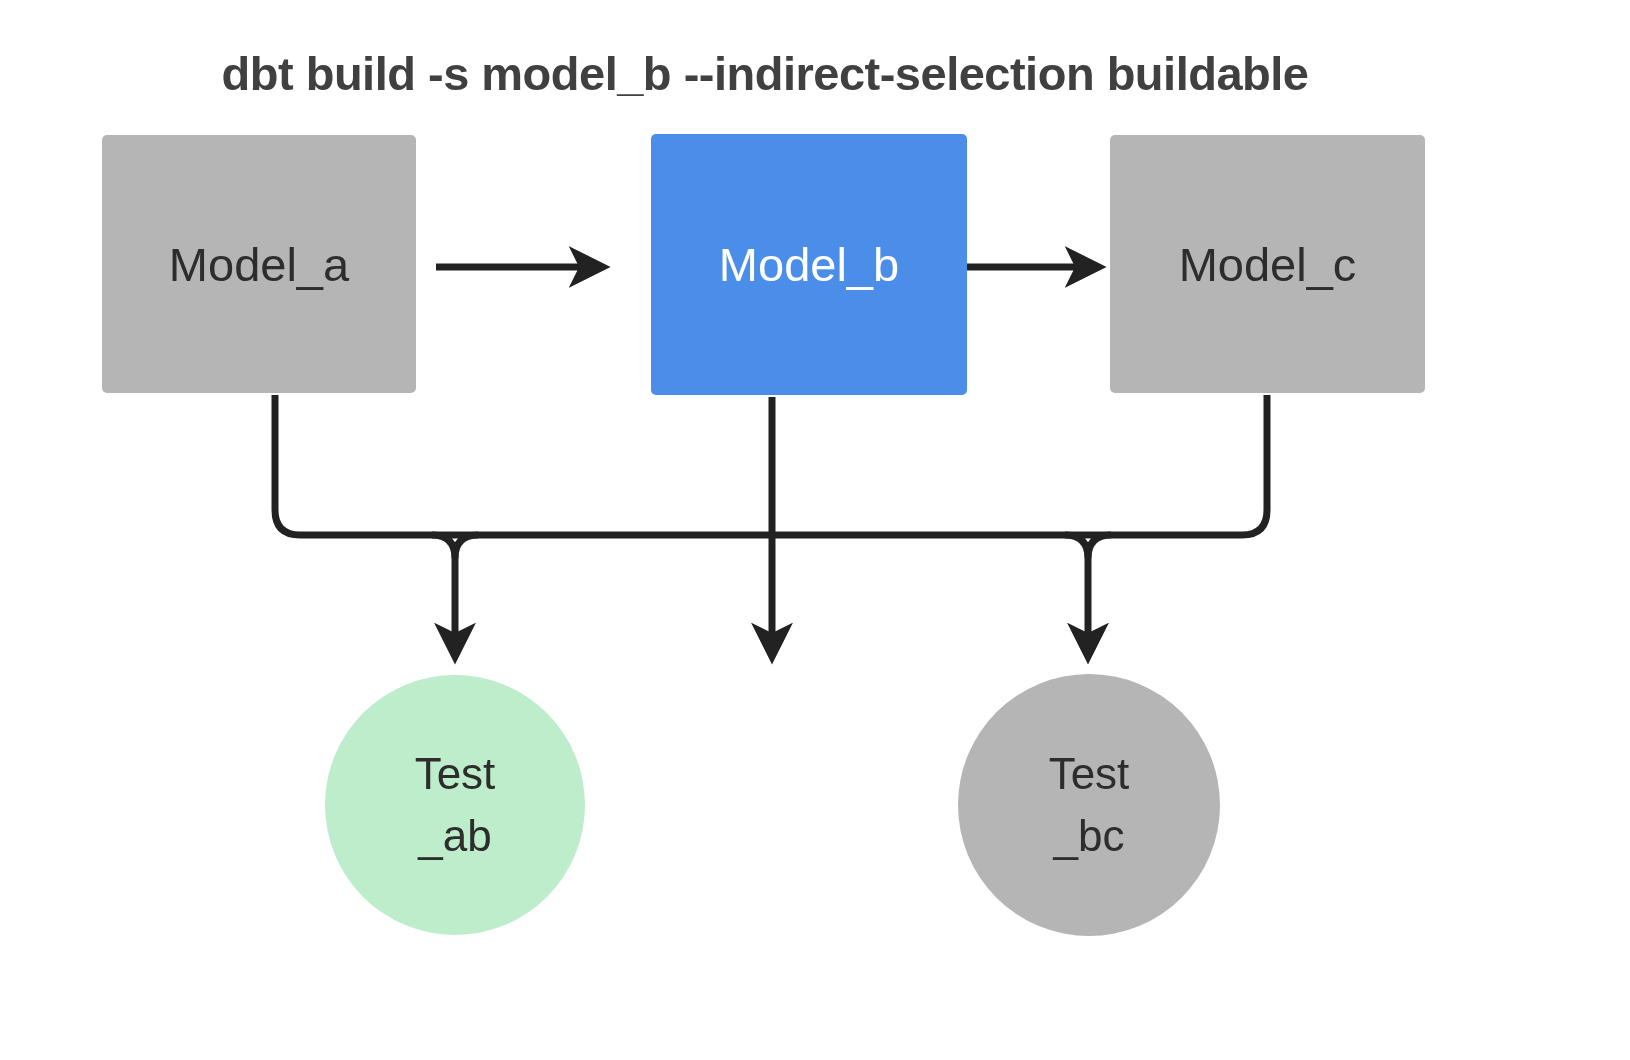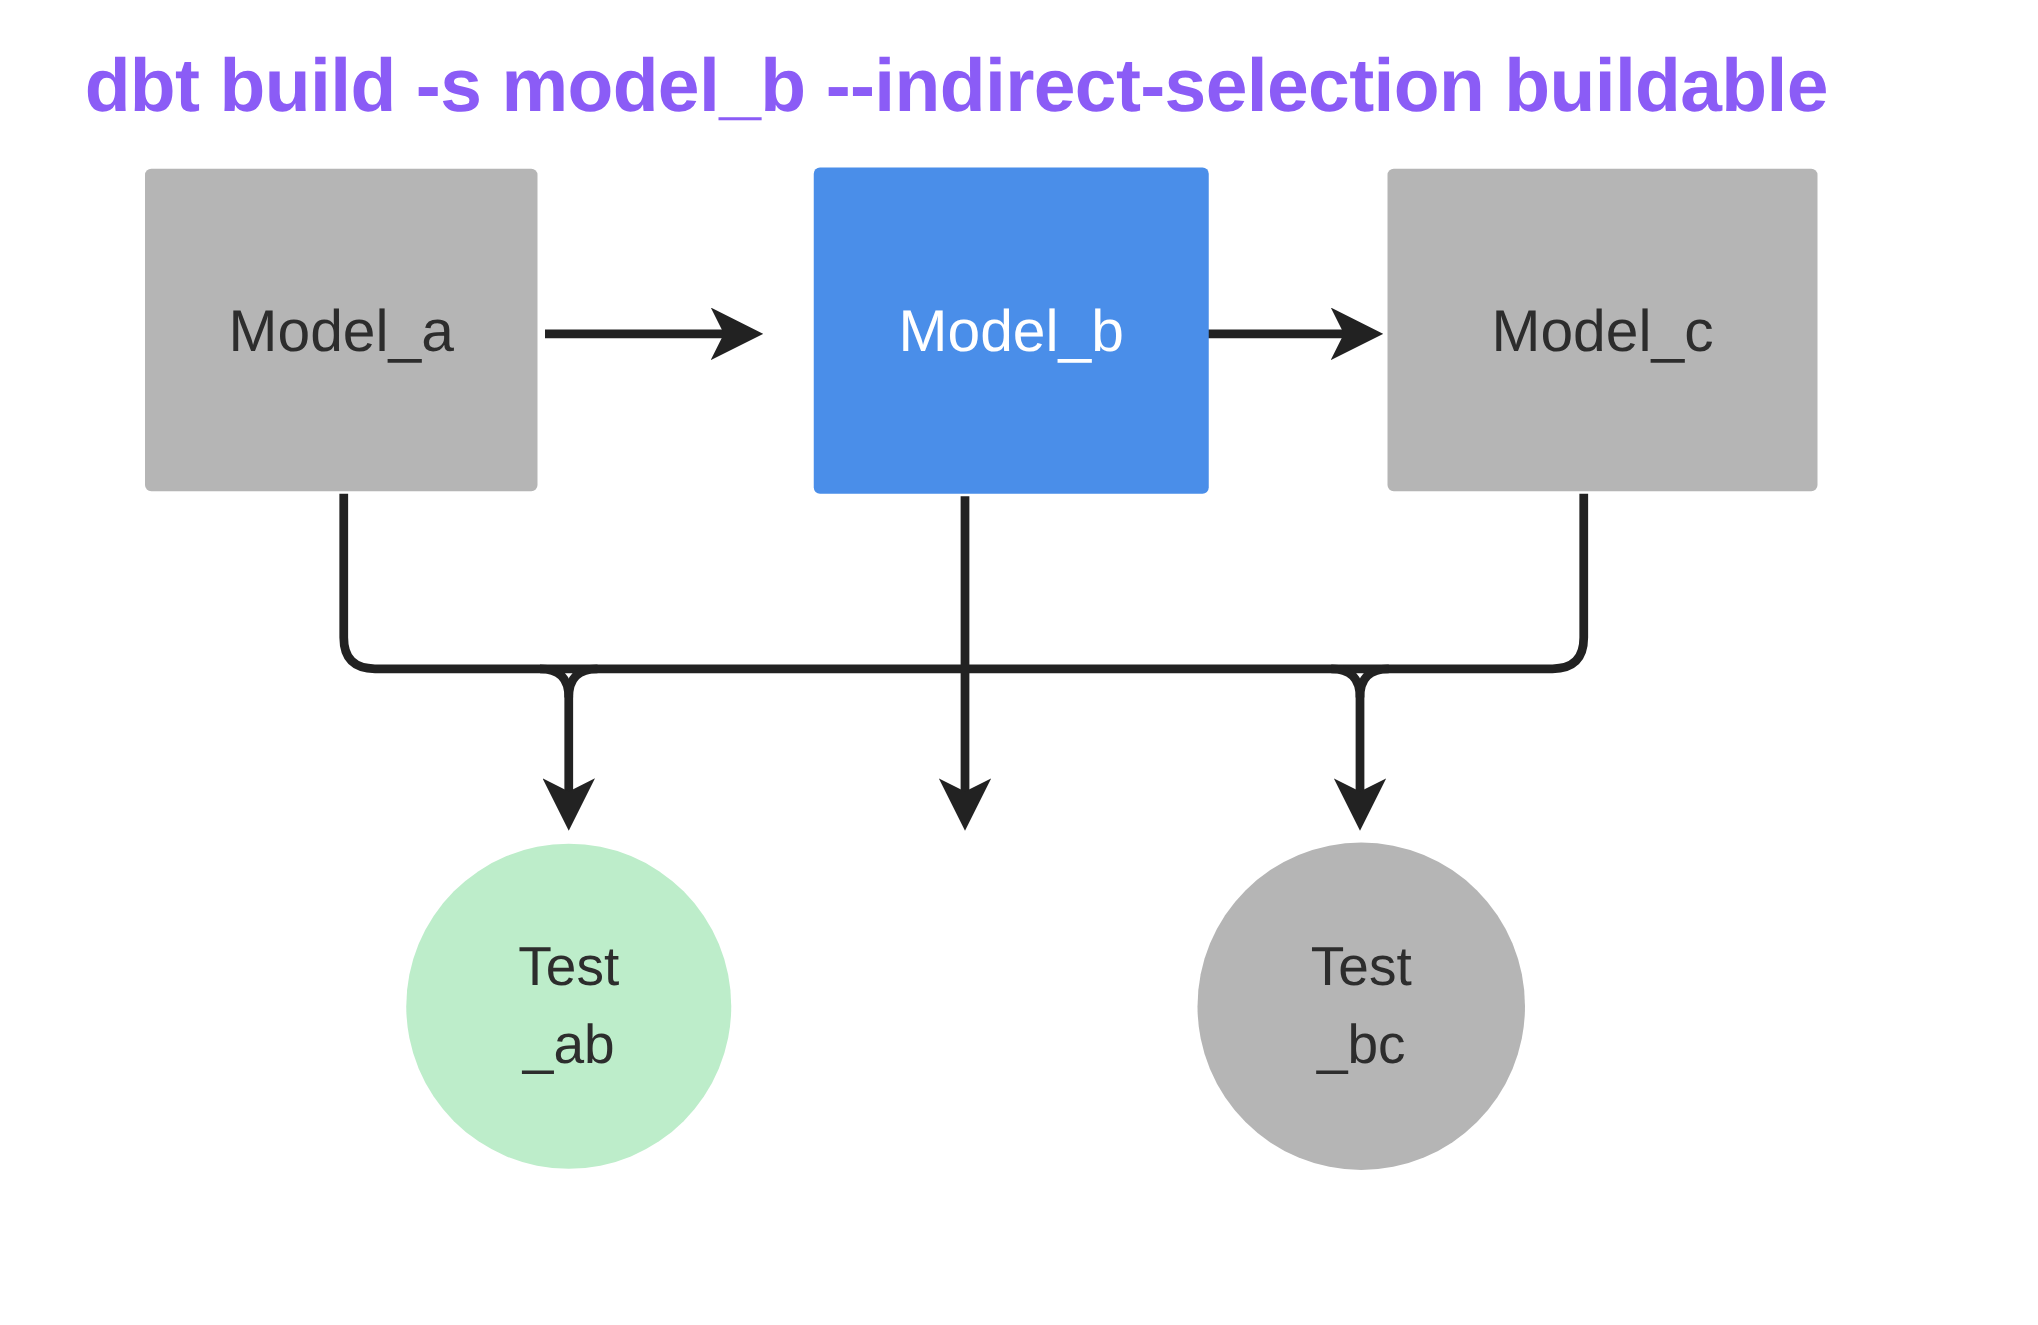--- a/index.html
+++ b/index.html
@@ -14,26 +14,26 @@
   html,body{margin:0;padding:0;background:#ffffff;}
   .canvas{
     position:relative;
     width:1630px;height:1060px;
     background:#ffffff;
     font-family:"Liberation Sans",sans-serif;
     overflow:hidden;
   }
   .title{
     position:absolute;
-    top:34px;left:765px;
+    top:46px;left:765px;
     transform:translateX(-50%);
-    font-size:60px;
+    font-size:47px;
     font-weight:600;
     letter-spacing:-0.5px;
-    color:#8b5cf6;
+    color:#404040;
     white-space:nowrap;
   }
   .connectors{
     position:absolute;
     inset:0;
     width:1630px;height:1060px;
   }
   .edge{
     stroke:var(--line);
     stroke-width:7;
@@ -51,23 +51,23 @@
     color:var(--text-dark);
     text-align:center;
   }
   .rect{border-radius:5px;}
   .circle{
     border-radius:50%;
     flex-direction:column;
     line-height:1.4;
     font-size:44px;
   }
-  .model-a{left:116px;top:135px;width:314px;height:258px;background:var(--node-gray);}
+  .model-a{left:102px;top:135px;width:314px;height:258px;background:var(--node-gray);}
   .model-b{left:614px;top:134px;width:316px;height:261px;background:var(--node-blue);color:var(--text-light);margin-left:37px;}
-  .model-c{left:1110px;top:135px;width:344px;height:258px;background:var(--node-gray);}
+  .model-c{left:1110px;top:135px;width:315px;height:258px;background:var(--node-gray);}
   .test-ab{left:325px;top:675px;width:260px;height:260px;background:var(--node-green);}
   .test-b{left:645px;top:674px;width:262px;height:262px;background:var(--node-yellow);}
   .test-bc{left:958px;top:674px;width:262px;height:262px;background:var(--node-gray);}
 </style>
 </head>
 <body>
 
 <div class="canvas">
 
   <div class="title">dbt build -s model_b --indirect-selection buildable</div>

